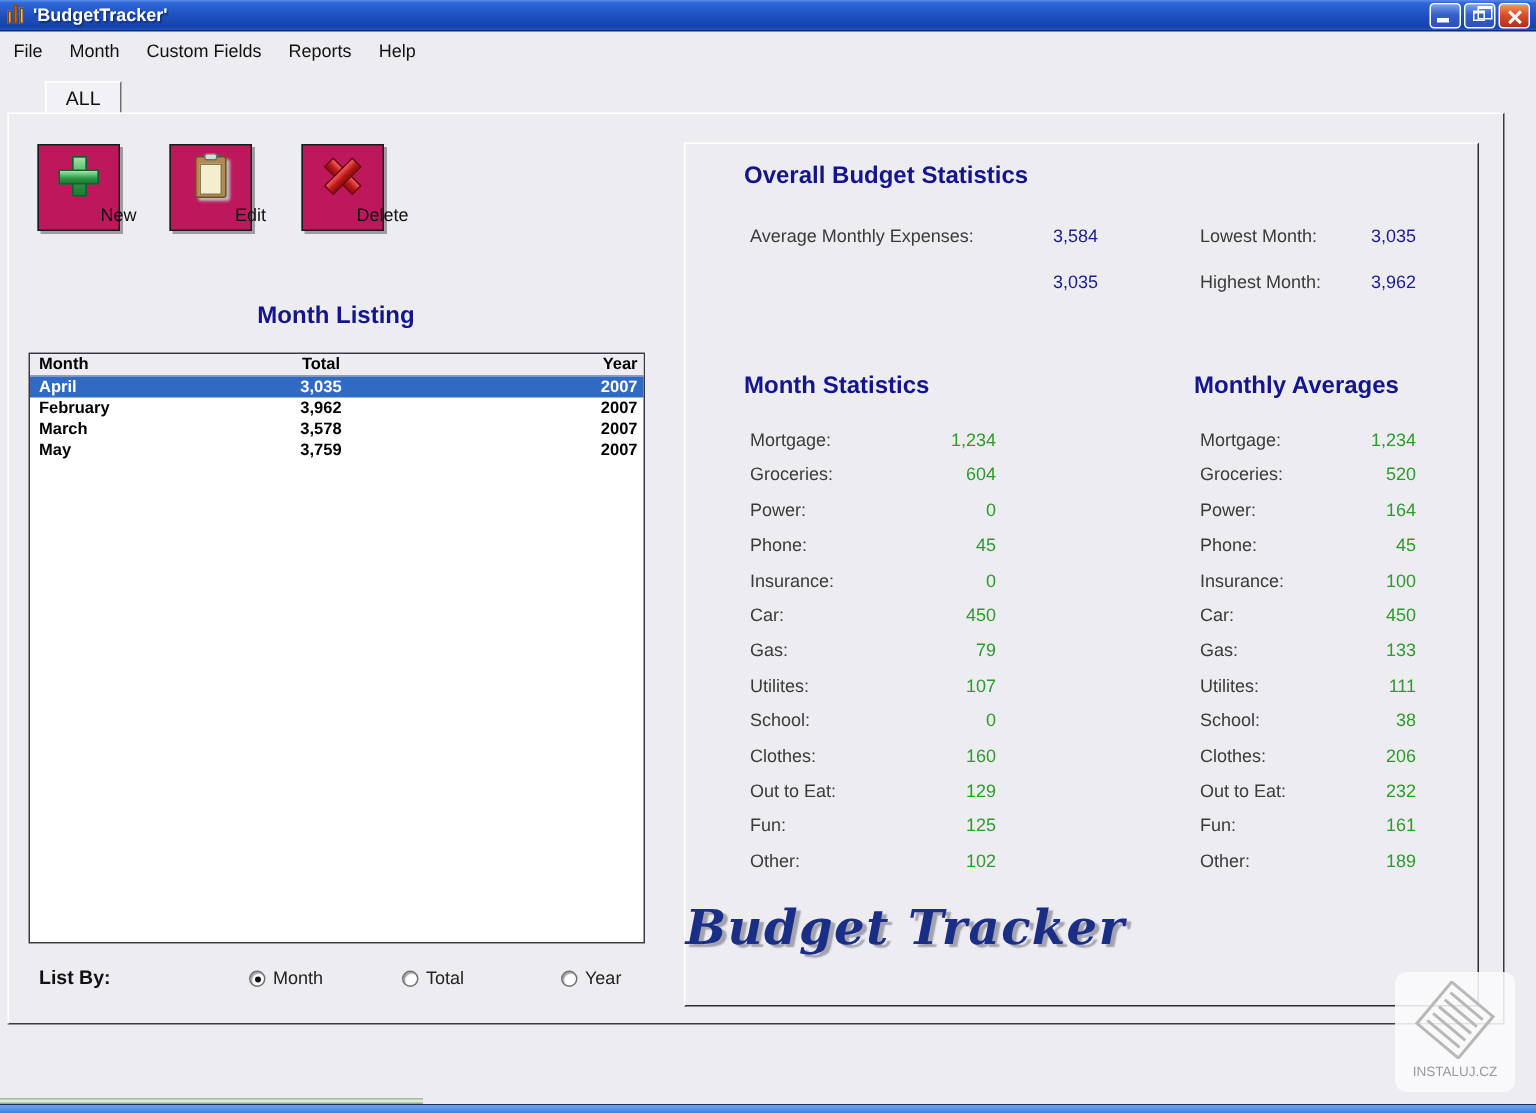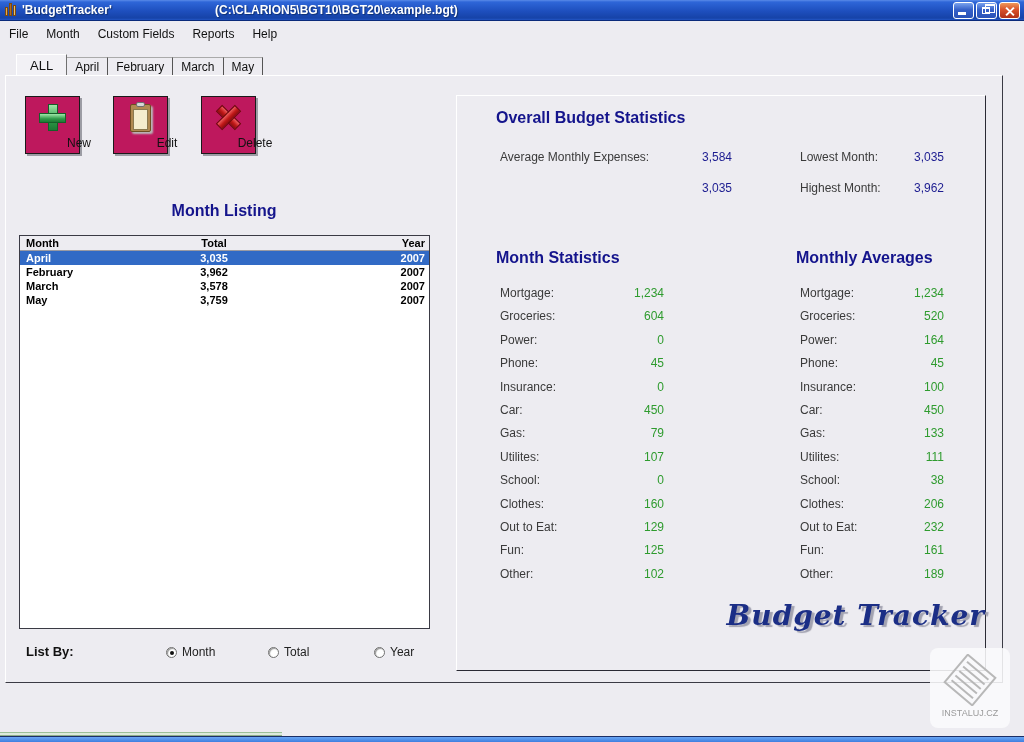--- a/index.html
+++ b/index.html
@@ -27,21 +27,21 @@
   .glyph-restore::before { content:""; position:absolute; left:2px; top:-5px; width:8px; height:6px; border:1px solid #fff; border-top:2px solid #fff; }
   .glyph-x::before,.glyph-x::after { content:""; position:absolute; left:9px; top:3px; width:2px; height:11px; background:#fff; }
   .glyph-x::before { transform:rotate(45deg); }
   .glyph-x::after { transform:rotate(-45deg); }
 
   
   .menubar { position:absolute; left:0; top:22px; width:1024px; height:24px; display:flex; align-items:center; background:#EDECF1; }
   .menu-item { font-size:12px; color:#111; padding:2px 9px; cursor:default; }
 
   
-  .tabs { position:absolute; left:16px; top:54px; height:22px; display:flex; align-items:flex-end; }
+  .tabs { position:absolute; left:16px; top:54px; height:22px; display:flex; align-items:flex-end;flex-direction:column; }
   .tab { font-size:12px; color:#111; background:#EDECF1; cursor:pointer; }
   .tab.active { height:22px; line-height:21px; padding:0 13px; background:#F2F1F5;
     border-left:1px solid #fff; border-top:1px solid #fff; border-right:1px solid #707070; font-size:13px; }
   .tab.plain { height:19px; line-height:18px; padding:0 8px; border-right:1px solid #555; border-top:1px solid #aaa; }
   .tab.plain:last-child { border-right:1px solid #555; }
 
   
   .tabpage { position:absolute; left:5px; top:75px; width:998px; height:608px; background:#EDECF1;
     border-top:1px solid #FFFFFF; border-left:1px solid #FFFFFF; border-right:1px solid #3A3A44; border-bottom:1px solid #3A3A44; }
 
@@ -89,22 +89,22 @@
   .stat-label { position:absolute; left:0; font-size:12px; color:#3A3A3A; }
   .stat-value { position:absolute; right:0; font-size:12px; }
   .navyval { color:#1C1C90; }
   .greenval { color:#2E9B2E; }
   .ov-col { position:absolute; }
   .ov-col .stat-row { height:31px; line-height:31px; }
   .ms-col { position:absolute; top:186px; }
   .ms-col .stat-row { height:23.4px; line-height:23.4px; }
 
   
-  .script-logo { position:absolute; left:0; top:503px; width:100%; text-align:right;
-    font-family:"DejaVu Serif", serif; font-style:italic; font-weight:bold; font-size:28px;
+  .script-logo { position:absolute; left:0; top:503px; width:100%; text-align:left;
+    font-family:"DejaVu Serif", serif; font-style:italic; font-weight:bold; font-size:32px;
     color:#1B2E86; text-shadow:3px 2px 1px #A2A2B0; letter-spacing:1px; }
 
   
   .green-strip { position:absolute; left:0; top:732px; width:282px; height:4px; background:#DCEADB; border-top:1px solid #9BBF97; border-bottom:1px solid #8FAE8A; }
   .task-line { position:absolute; left:0; top:736px; width:1024px; height:1px; background:#1B2F66; }
   .taskbar { position:absolute; left:0; top:737px; width:1024px; height:5px; background:linear-gradient(180deg,#6AA6F4,#3E7FE0); }
 
   
   .watermark { position:absolute; right:14px; bottom:14px; width:80px; height:80px; background:rgba(250,250,252,0.88);
     border-radius:8px; text-align:center; }
@@ -116,21 +116,20 @@
 
 <div id="window">
 
   <div class="titlebar">
     <span class="app-icon">
         <i></i>
         <i></i>
         <i></i>
       </span>
     <span class="title-text">'BudgetTracker'</span>
-    <span class="title-path">(C:\CLARION5\BGT10\BGT20\example.bgt)</span>
     <span class="win-btns">
       <span class="win-btn">
           <span class="glyph-min"></span>
         </span>
       <span class="win-btn">
           <span class="glyph-restore"></span>
         </span>
       <span class="win-btn close"><span class="glyph-x"></span></span>
     </span>
   </div>

